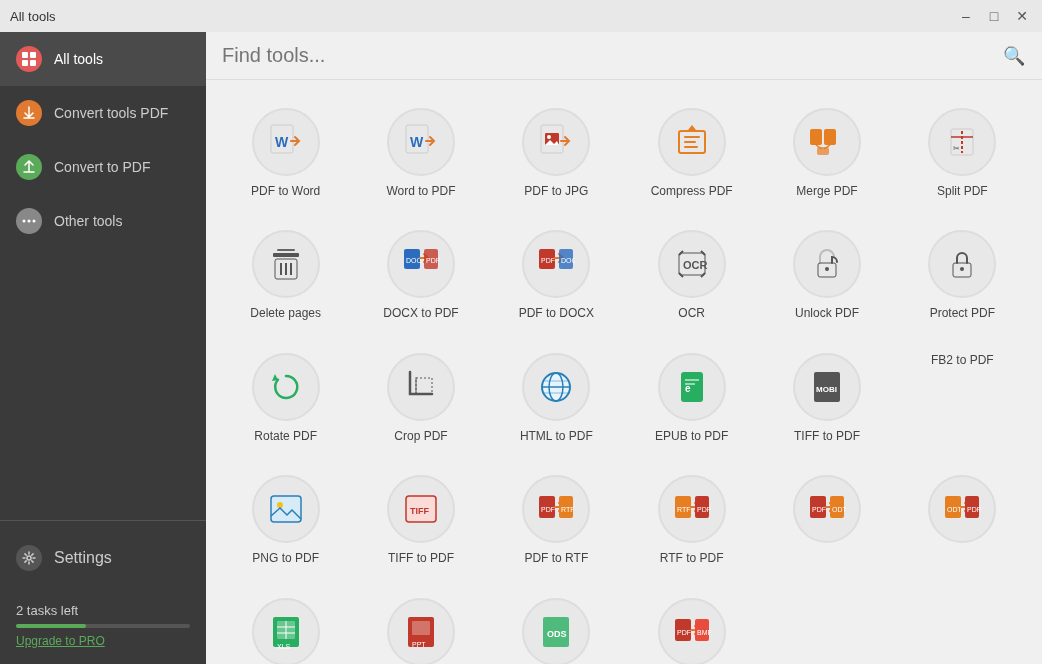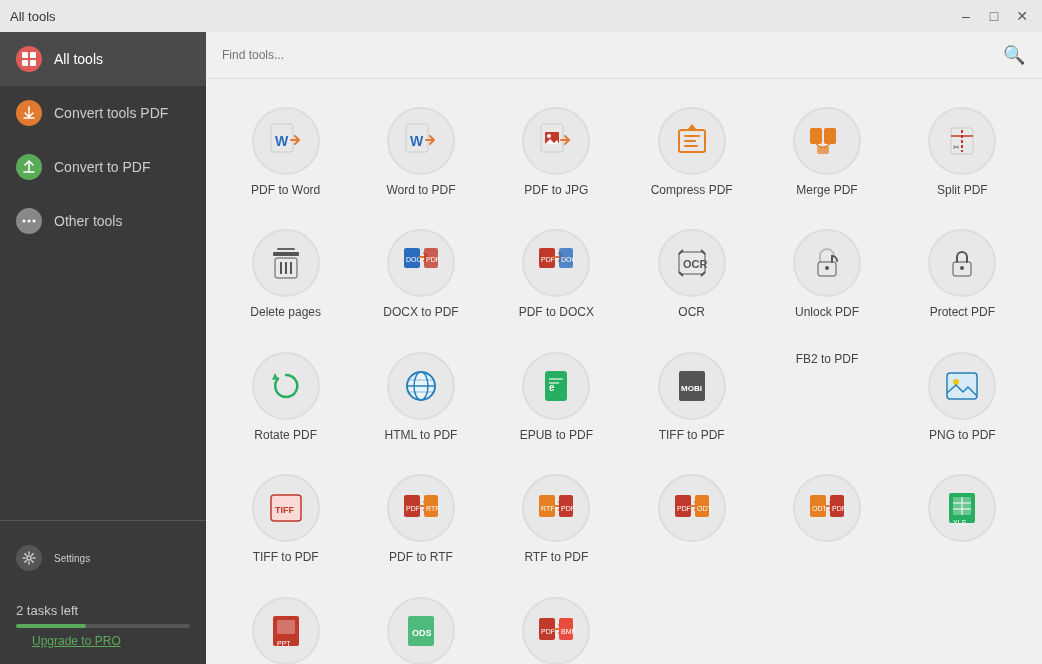--- a/index.html
+++ b/index.html
@@ -94,21 +94,21 @@
       padding: 16px;
       border-top: 1px solid #555;
     }
     .settings-item {
       display: flex;
       align-items: center;
       gap: 12px;
       padding: 8px 0;
       cursor: pointer;
       color: #ccc;
-      font-size: 10px;
+      font-size: 16px;
     }
     .settings-icon {
       width: 26px;
       height: 26px;
       border-radius: 50%;
       background: #555;
       display: flex;
       align-items: center;
       justify-content: center;
     }
@@ -130,21 +130,20 @@
       background: #5aaa5a;
       border-radius: 2px;
     }
     .upgrade-link {
       color: #5aaa5a;
       font-size: 12px;
       cursor: pointer;
       text-decoration: underline;
       display: block;
       margin-top: 6px;
-      margin-left: 16px;
     }
 
     
     .content {
       flex: 1;
       background: #f0f0f0;
       display: flex;
       flex-direction: column;
       overflow: hidden;
     }
@@ -156,21 +155,21 @@
       border-bottom: 1px solid #ddd;
       display: flex;
       align-items: center;
       gap: 8px;
       flex-shrink: 0;
     }
     .search-input {
       flex: 1;
       border: none;
       background: transparent;
-      font-size: 12px;
+      font-size: 20px;
       color: #999;
       outline: none;
     }
     .search-icon-btn {
       color: #888;
       font-size: 18px;
       cursor: pointer;
       background: none;
       border: none;
     }
@@ -435,20 +434,30 @@
       <svg width="38" height="38" viewBox="0 0 38 38">
               <path d="M19 8a11 11 0 1 1-8 3.7" stroke="#27ae60" stroke-width="2.5" fill="none" stroke-linecap="round"></path>
               <path d="M8 6l3 6-6 1z" fill="#27ae60"></path>
             </svg>
     </div>
     <span class="tool-label">Rotate PDF</span>
   </div>
         <div class="tool-item">
     <div class="tool-circle">
       <svg width="38" height="38" viewBox="0 0 38 38">
+              <path d="M8 4v22h22" stroke="#555" stroke-width="2.5" fill="none" stroke-linecap="round"></path>
+              <path d="M14 10v16h16" stroke="#555" stroke-width="2" fill="none" stroke-linecap="round" opacity="0.5"></path>
+              <rect x="14" y="10" width="16" height="16" fill="none" stroke="#555" stroke-width="1" stroke-dasharray="2,2"></rect>
+            </svg>
+    </div>
+    <span class="tool-label">Crop PDF</span>
+  </div>
+        <div class="tool-item">
+    <div class="tool-circle">
+      <svg width="38" height="38" viewBox="0 0 38 38">
               <circle cx="19" cy="19" r="14" fill="#e8f4fd" stroke="#2980b9" stroke-width="2"></circle>
               <ellipse cx="19" cy="19" rx="7" ry="14" fill="none" stroke="#2980b9" stroke-width="1.5"></ellipse>
               <line x1="5" y1="19" x2="33" y2="19" stroke="#2980b9" stroke-width="1.5"></line>
               <path d="M7 13h24M7 25h24" stroke="#2980b9" stroke-width="1" opacity="0.5"></path>
             </svg>
     </div>
     <span class="tool-label">HTML to PDF</span>
   </div>
         <div class="tool-item">
     <div class="tool-circle">

